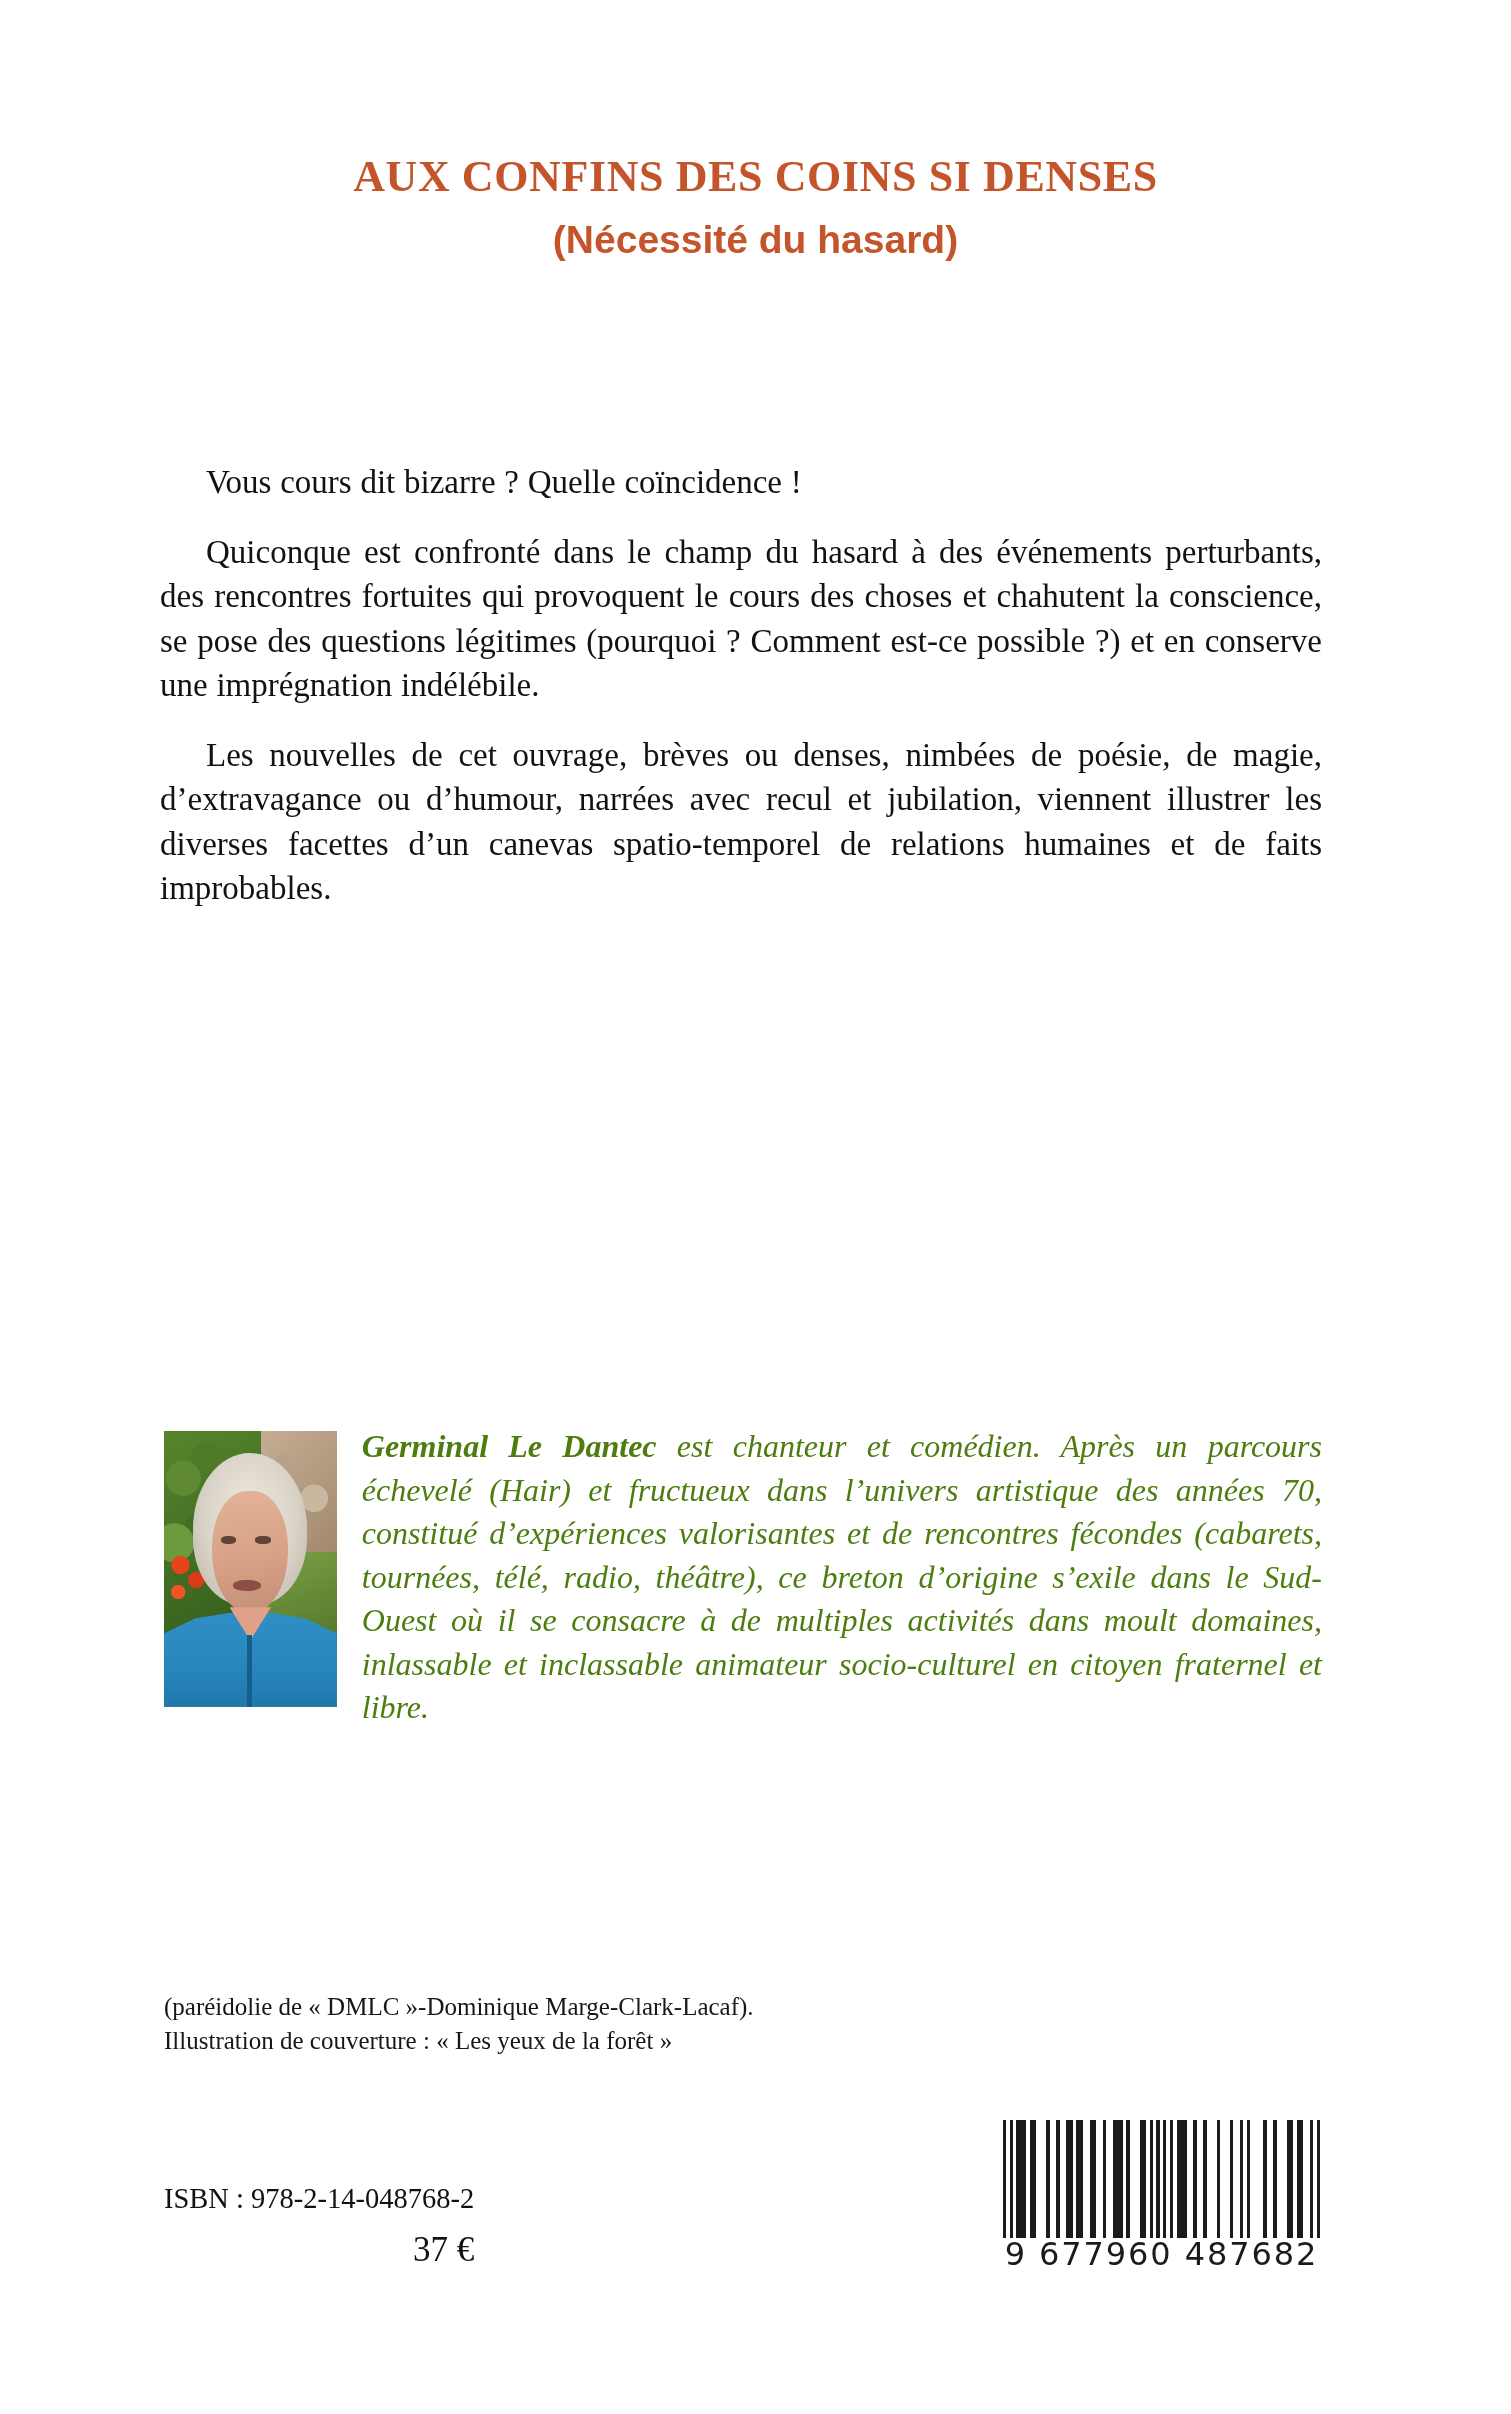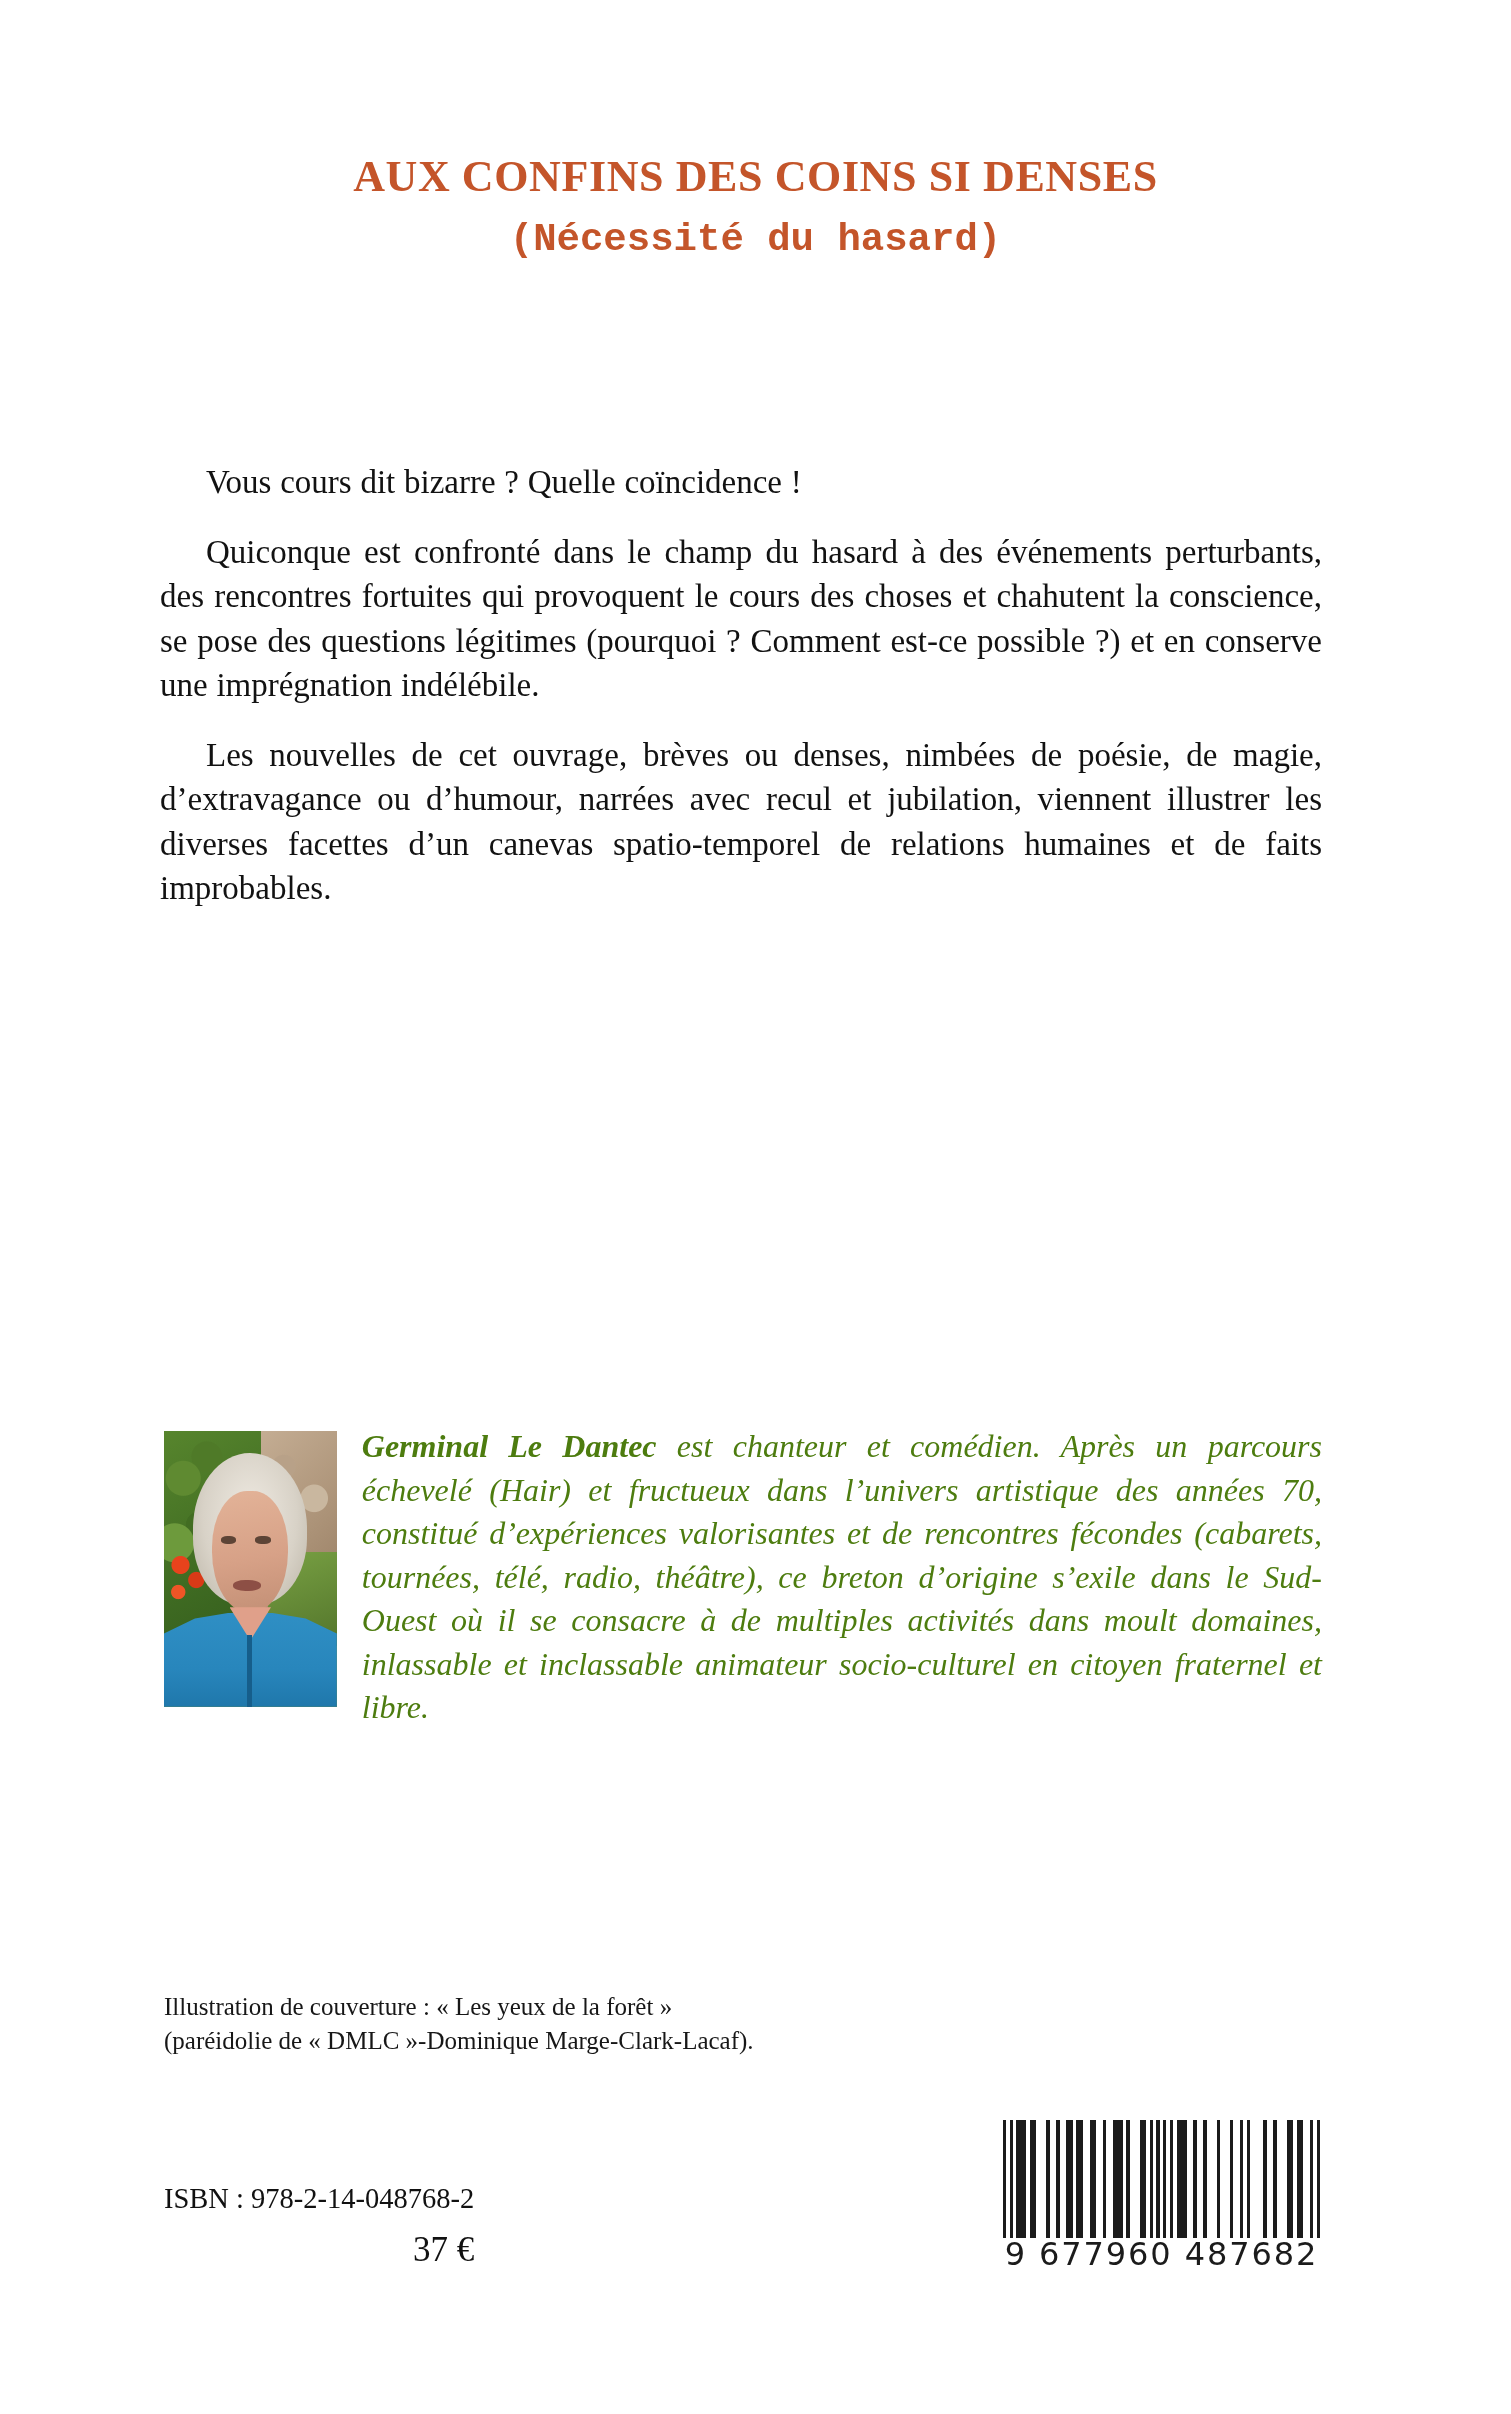--- a/index.html
+++ b/index.html
@@ -34,21 +34,21 @@
     font-family: "Liberation Serif", serif;
     font-weight: bold;
     font-size: 44px;
     letter-spacing: 0.6px;
     color: #c4552a;
     line-height: 1.12;
     margin: 0;
     padding: 0;
   }
   .book-subtitle {
-    font-family: Liberation Mono, monospace;
+    font-family: Liberation Sans, sans-serif;
     font-weight: bold;
     font-size: 39px;
     color: #c4552a;
     line-height: 1.15;
     margin: 0;
     padding-top: 17px;
   }
 
   
   .blurb {
@@ -295,22 +295,22 @@
       <span class="ph-eye-r"></span>
       <span class="ph-mouth"></span>
       <span class="ph-shirt"></span>
       <span class="ph-collar"></span>
       <span class="ph-placket"></span>
     </div>
     <span class="bio-name">Germinal Le Dantec</span><span> est chanteur et comédien. Après un parcours échevelé (Hair) et fructueux dans l’univers artistique des années 70, constitué d’expériences valorisantes et de rencontres fécondes (cabarets, tournées, télé, radio, théâtre), ce breton d’origine s’exile dans le Sud-Ouest où il se consacre à de multiples activités dans moult domaines, inlassable et inclassable animateur socio-culturel en citoyen fraternel et libre.</span>
   </div>
 
   <div class="credits">
+    <div>(paréidolie de « DMLC »-Dominique Marge-Clark-Lacaf).</div>
     <div>Illustration de couverture : « Les yeux de la forêt »</div>
-    <div>(paréidolie de « DMLC »-Dominique Marge-Clark-Lacaf).</div>
   </div>
 
   <div class="isbn-block">
     <div class="isbn-line">ISBN : 978-2-14-048768-2</div>
     <div class="price-line">37 €</div>
   </div>
 
   <div class="barcode">
     <div class="barcode-bars" id="barcode-bars">
         <i style="left:0%;width:1.0526315789473684%;height:100%"></i>

